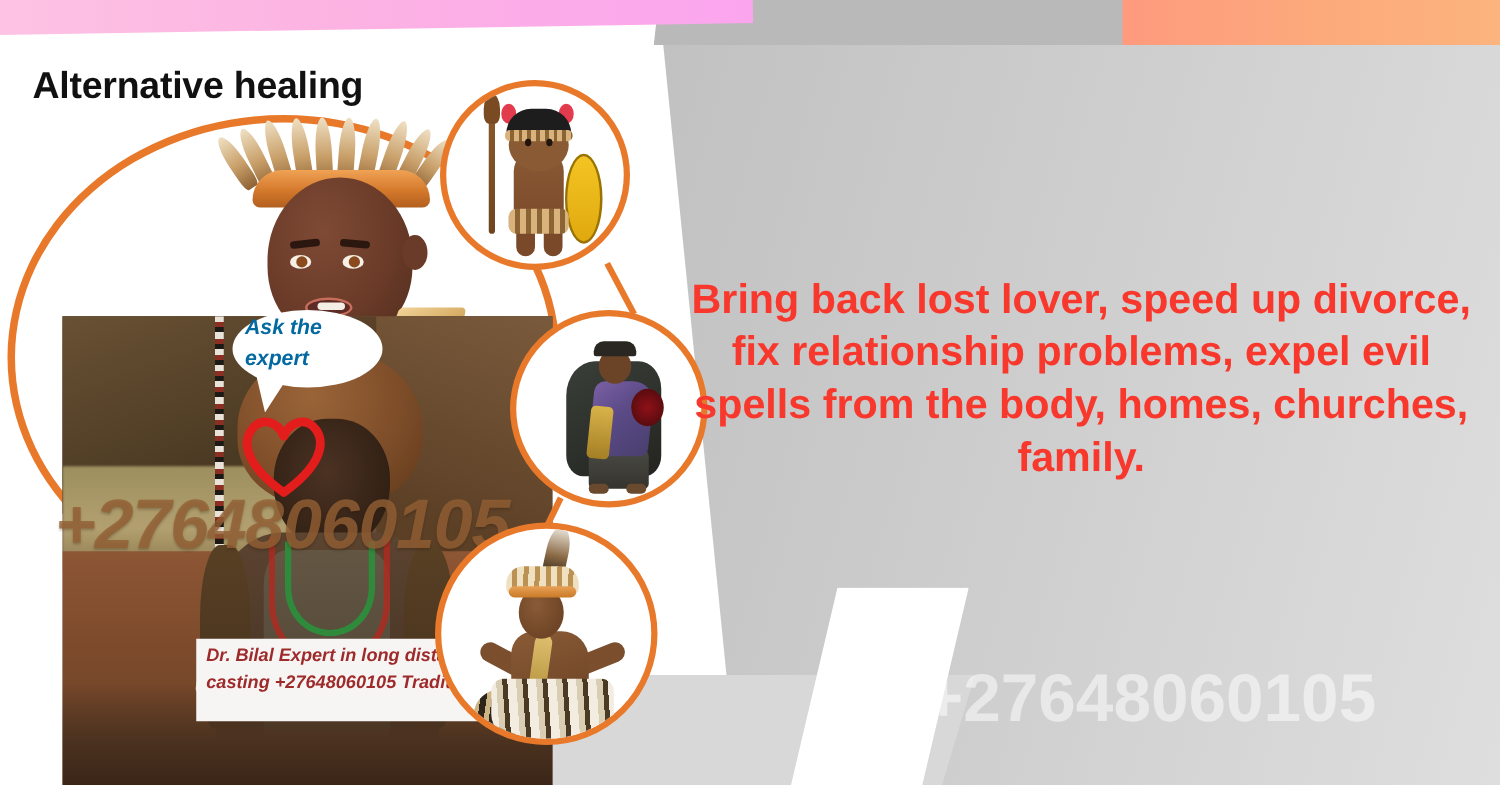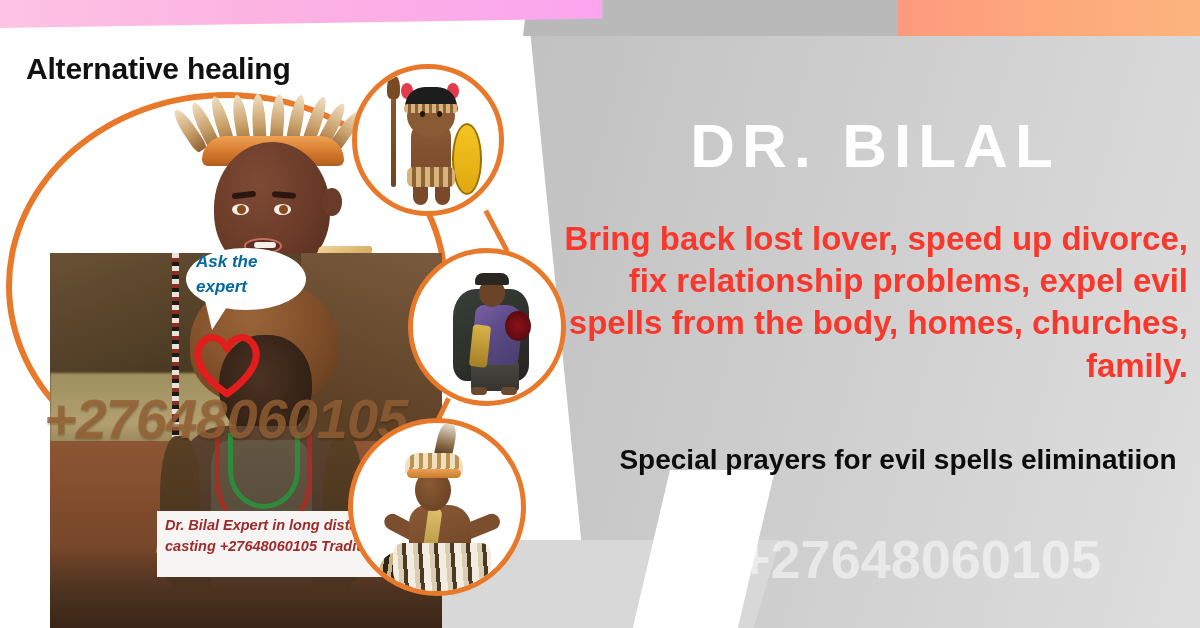--- a/index.html
+++ b/index.html
@@ -513,21 +513,21 @@
     text-align:center;
     color:#ffffff;
     font-size:62px; font-weight:700;
     letter-spacing:7px;
     white-space:nowrap;
     z-index:14;
   }
   .r-body {
     position:absolute; left:542px; top:218px;
     width:646px;
-    text-align:right;
+    text-align:center;
     color:#f8382c;
     font-size:33px; font-weight:700;
     line-height:1.28;
     z-index:14;
   }
   .r-sub {
     position:absolute; left:608px; top:442px;
     width:580px;
     text-align:center;
     color:#0d0d0d;
@@ -672,18 +672,16 @@
       <div class="d-rope"></div>
       <div class="d-tail"></div>
       <div class="d-skirt"></div>
       <div class="d-head"></div>
       <div class="d-crown"></div>
       <div class="d-crownband"></div>
     </div>
 
   </div>
 
-  <div class="r-name">DR. BILAL</div>
   <div class="r-body">Bring back lost lover, speed up divorce, fix relationship problems, expel evil spells from the body, homes, churches, family.</div>
-  <div class="r-sub">Special prayers for  evil spells eliminatiion</div>
   <div class="r-wm">+27648060105</div>
 
 </div>
 
 </body></html>

